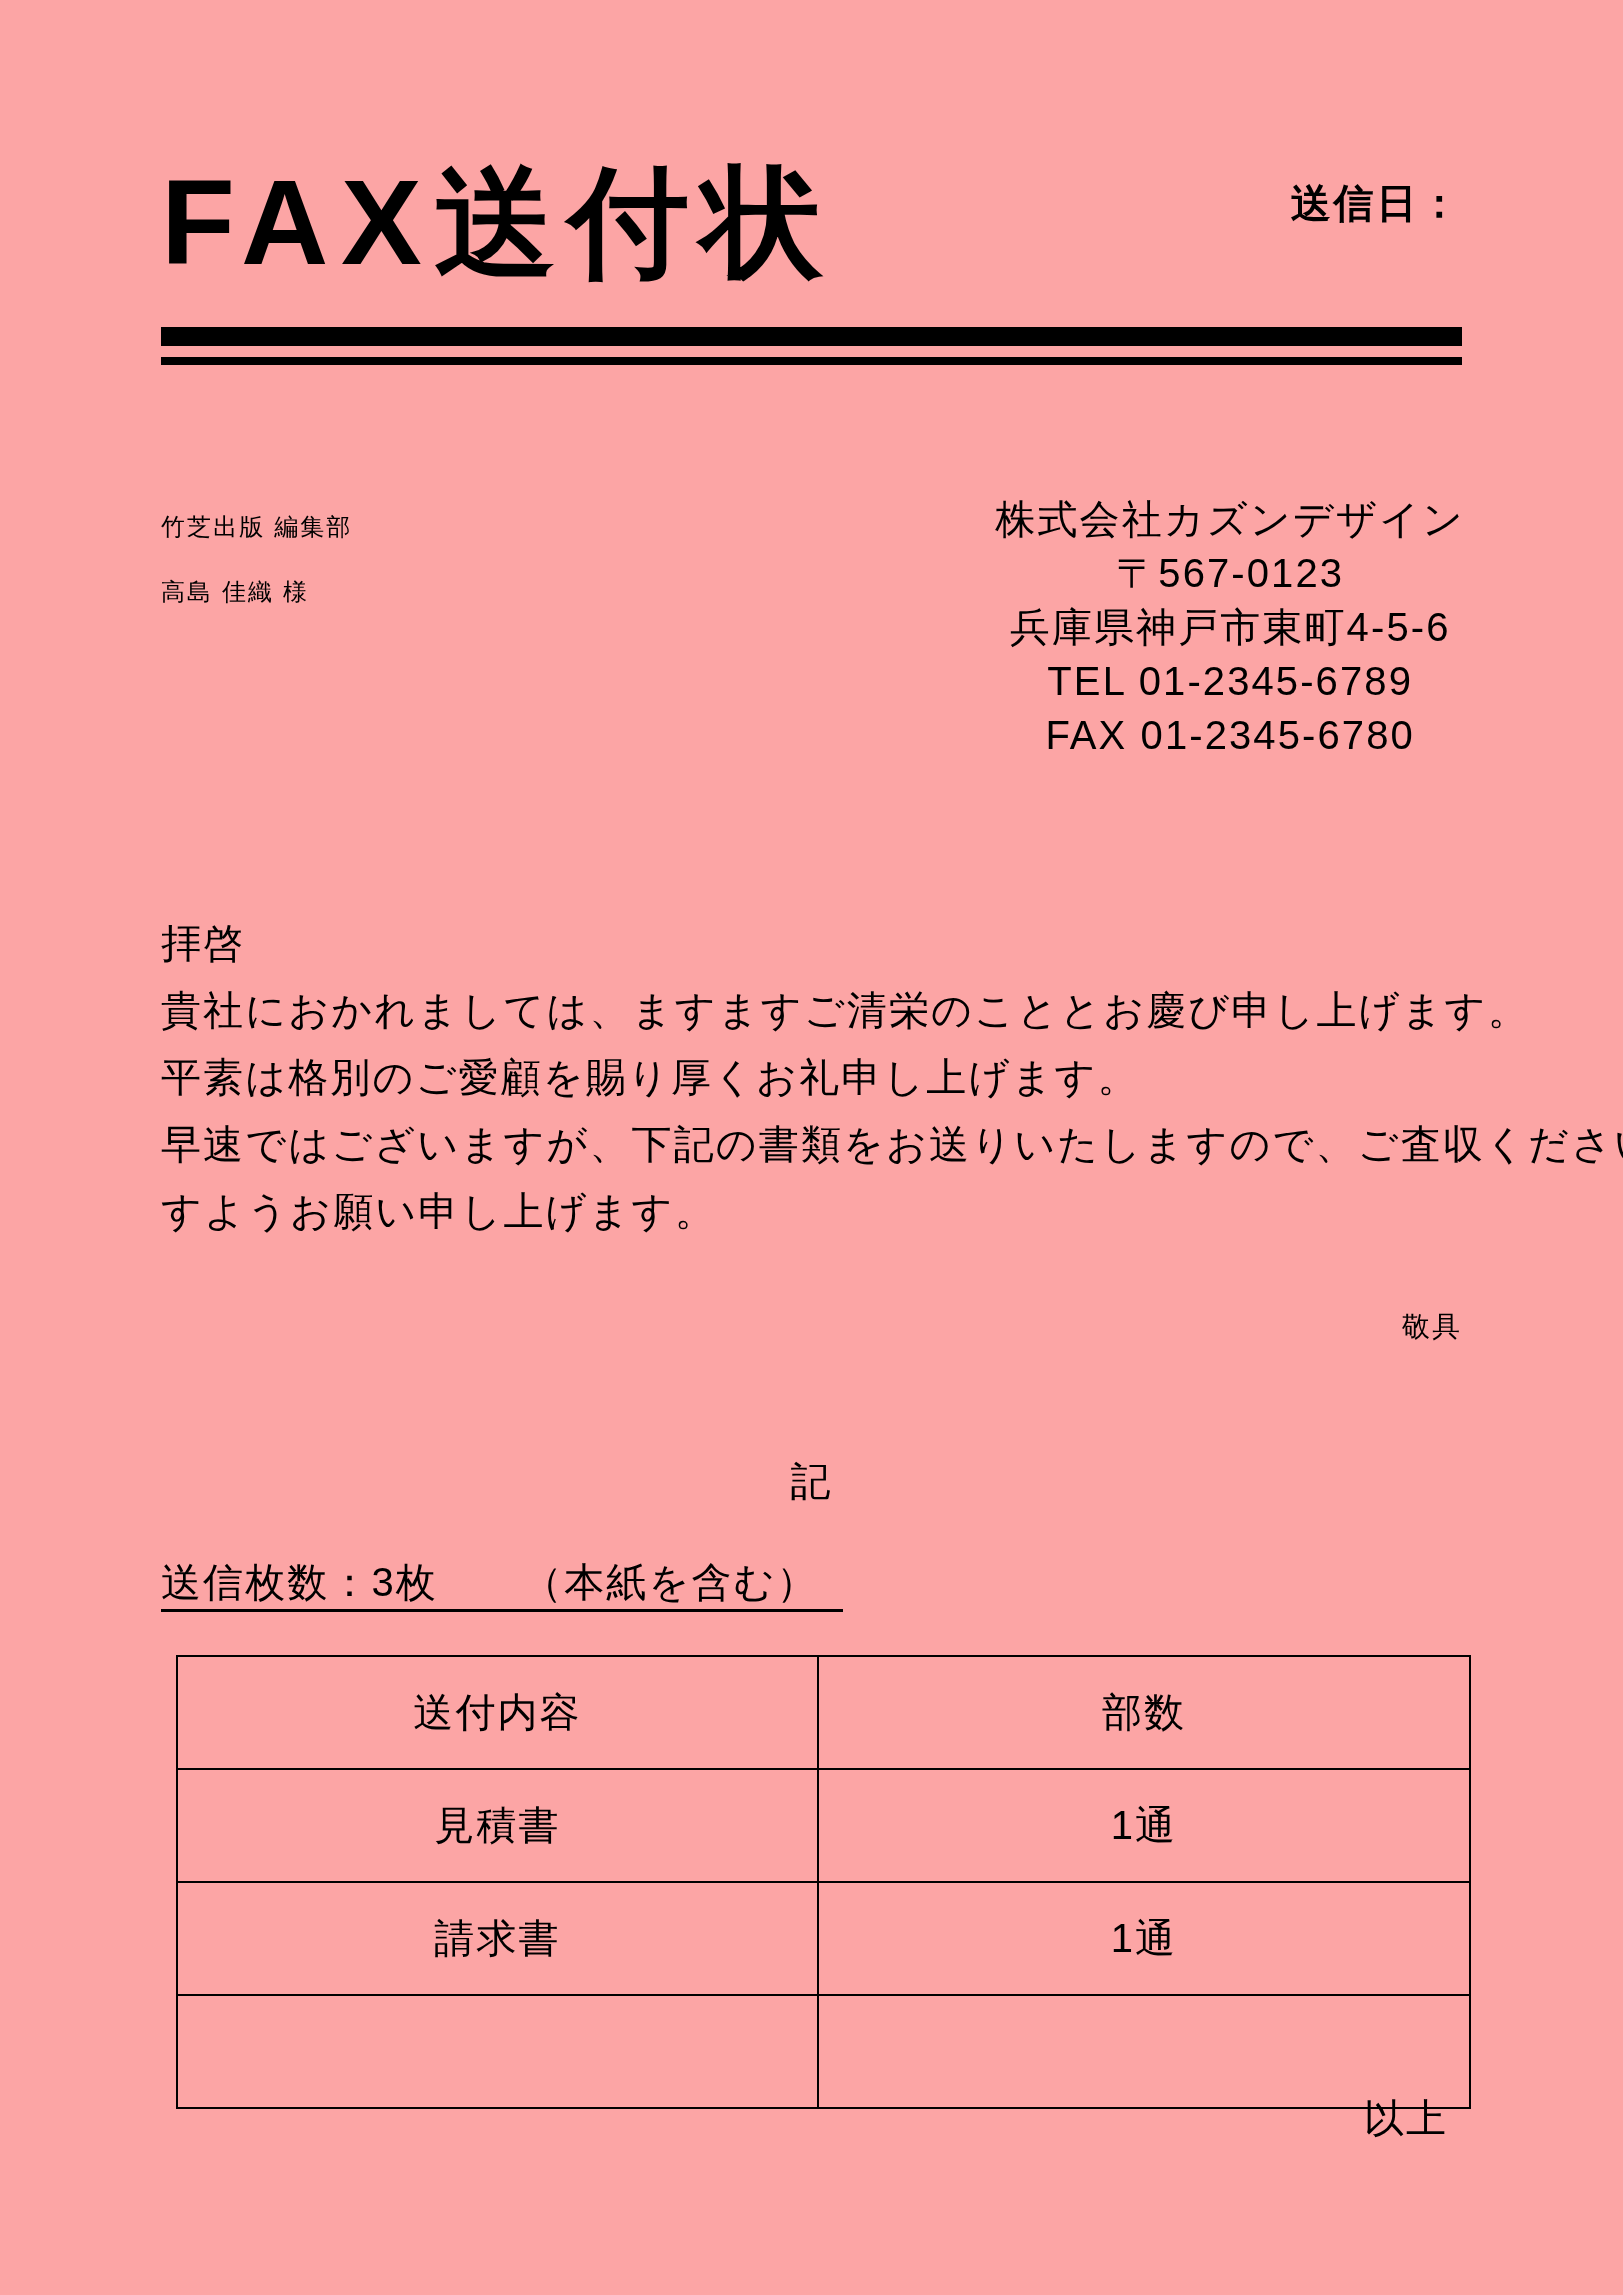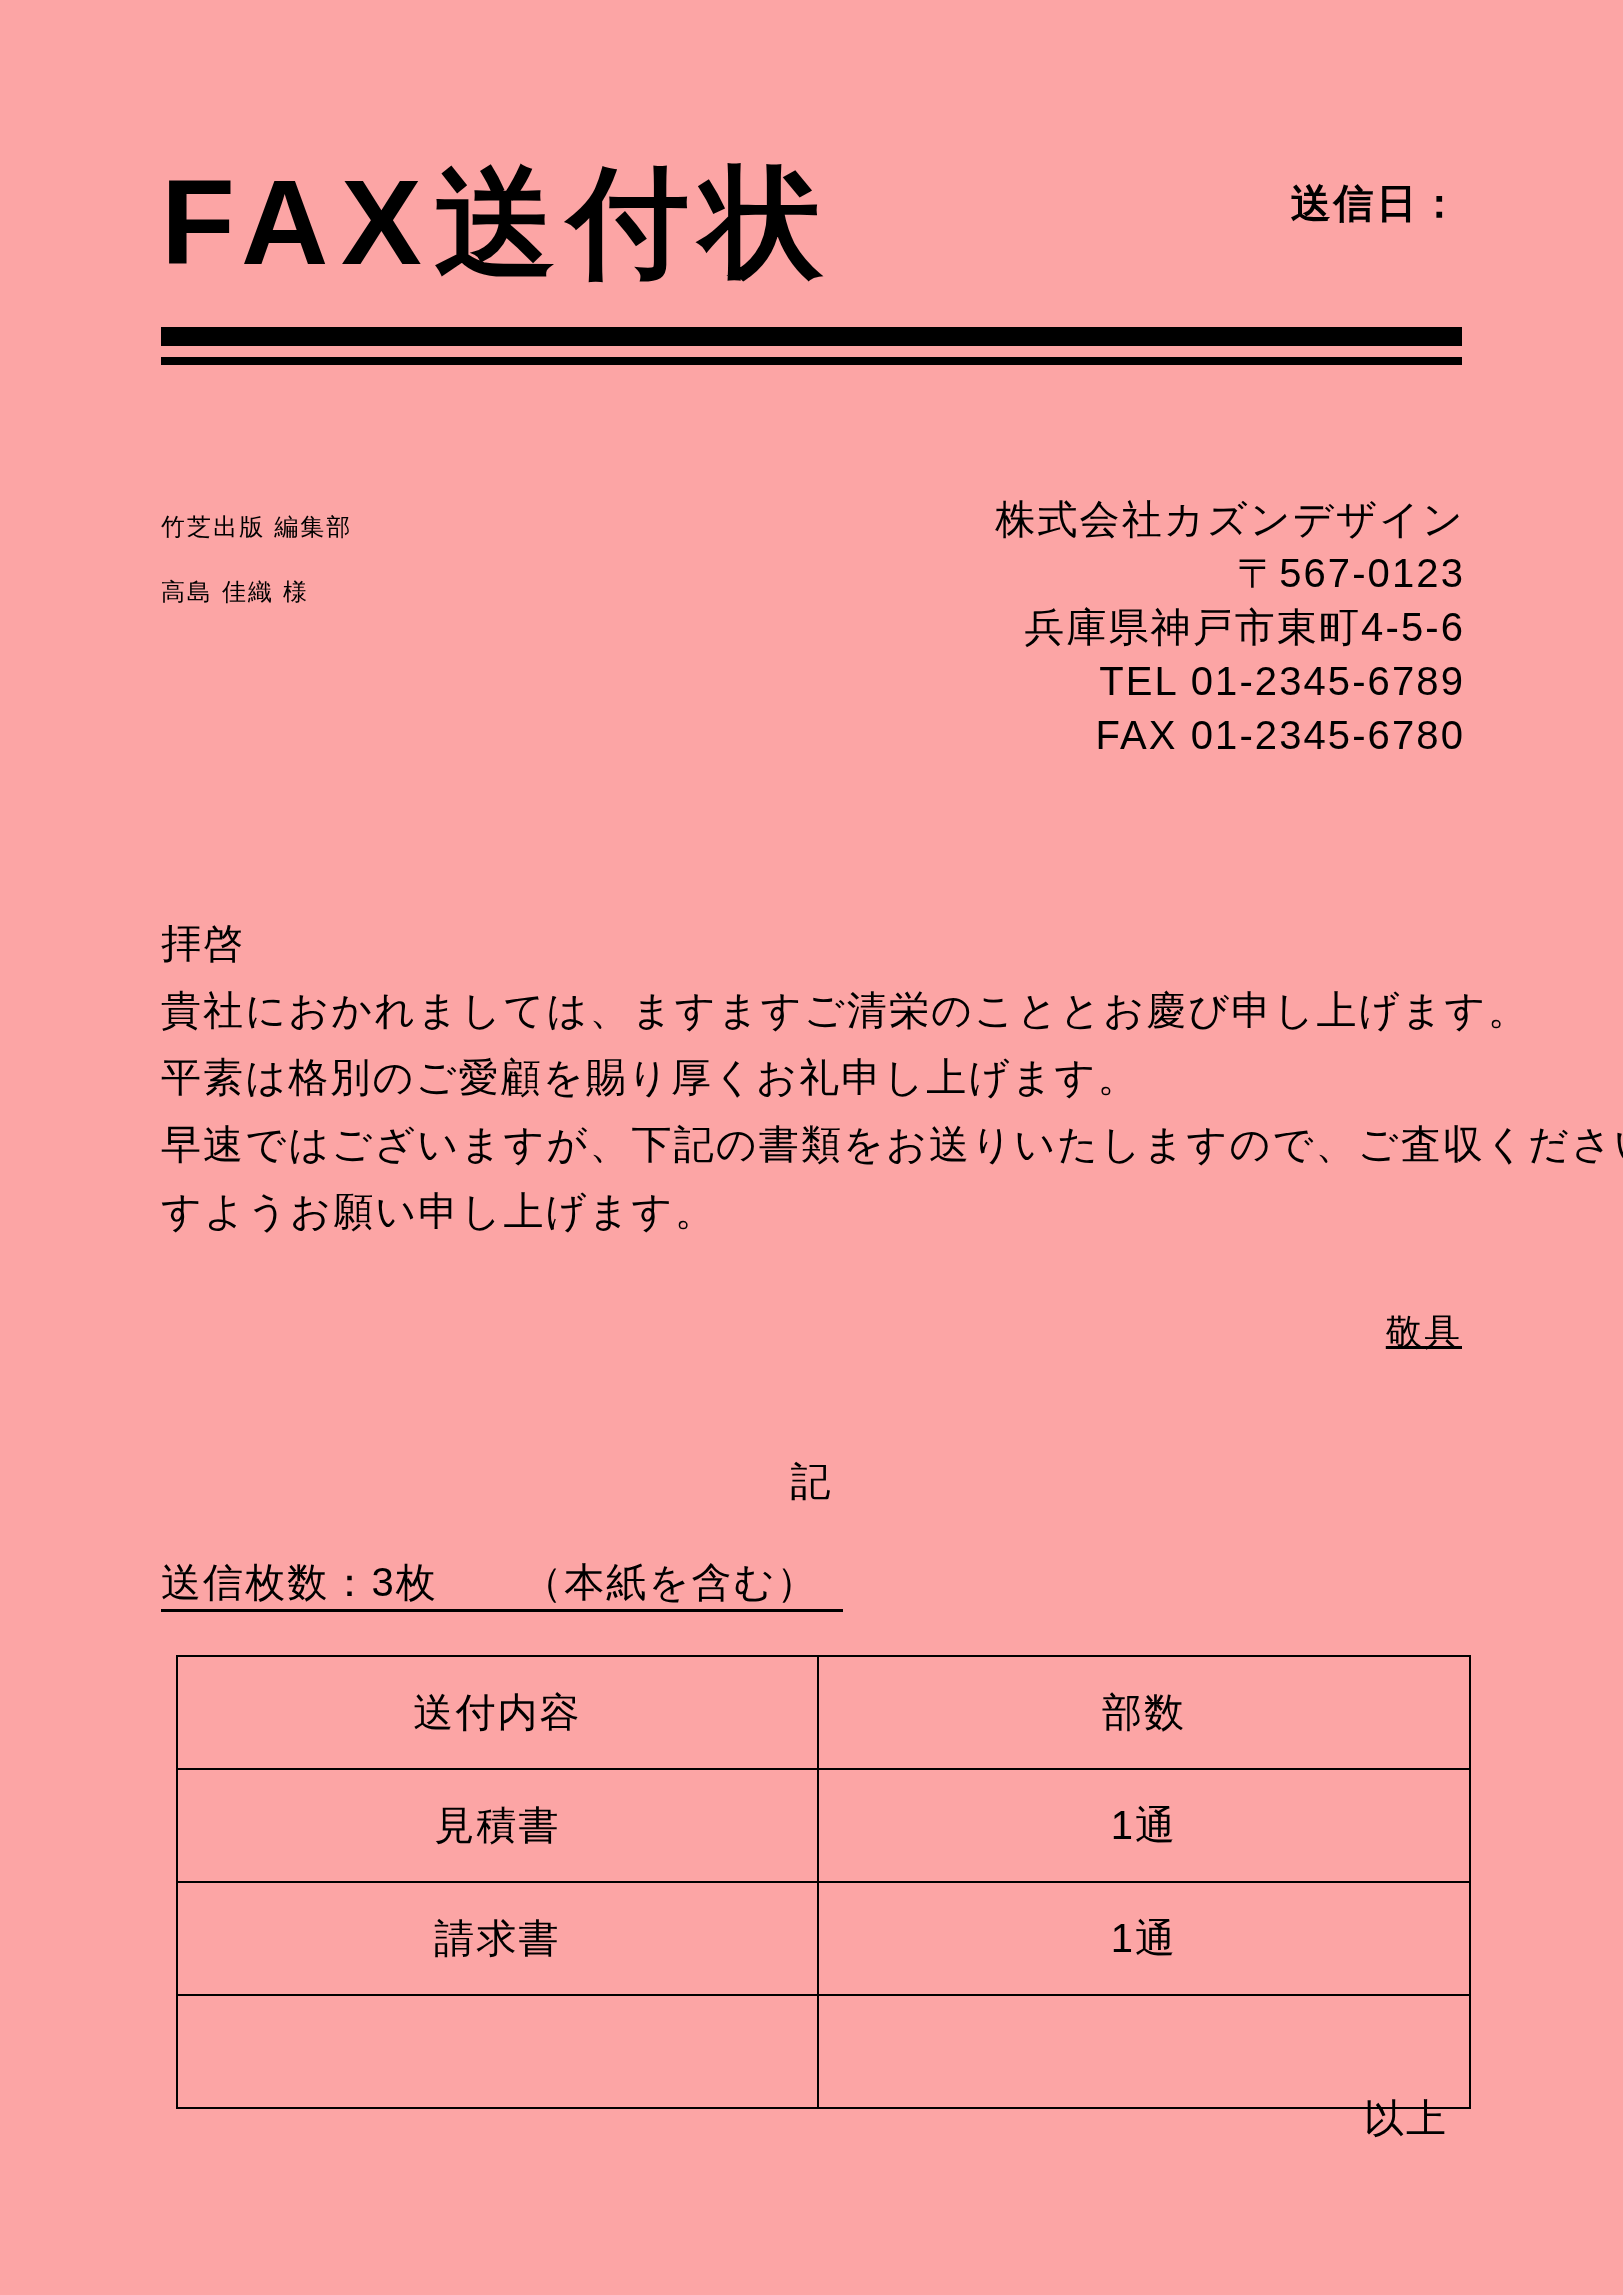--- a/index.html
+++ b/index.html
@@ -60,44 +60,43 @@
     font-size: 24px;
     line-height: 65px;
     letter-spacing: 2.1px;
     white-space: nowrap;
   }
 
   .sender {
     position: absolute;
     right: 158px;
     top: 492px;
-    text-align: right;
+    text-align: center;
     font-size: 40px;
     line-height: 54px;
     letter-spacing: 2.1px;
     white-space: nowrap;
   }
 
   .body-text {
     position: absolute;
     left: 161px;
     top: 910px;
     font-size: 40px;
     line-height: 67px;
     letter-spacing: 2.1px;
     white-space: nowrap;
   }
 
   .keigu {
     position: absolute;
     right: 161px;
     top: 1308px;
-    font-size: 36px;
-    letter-spacing: 2.1px;
-    text-decoration: underline;
+    font-size: 28px;
+    letter-spacing: 2.1px;
   }
 
   .ki {
     position: absolute;
     left: 0;
     top: 1454px;
     width: 100%;
     text-align: center;
     font-size: 40px;
     letter-spacing: 2.1px;

